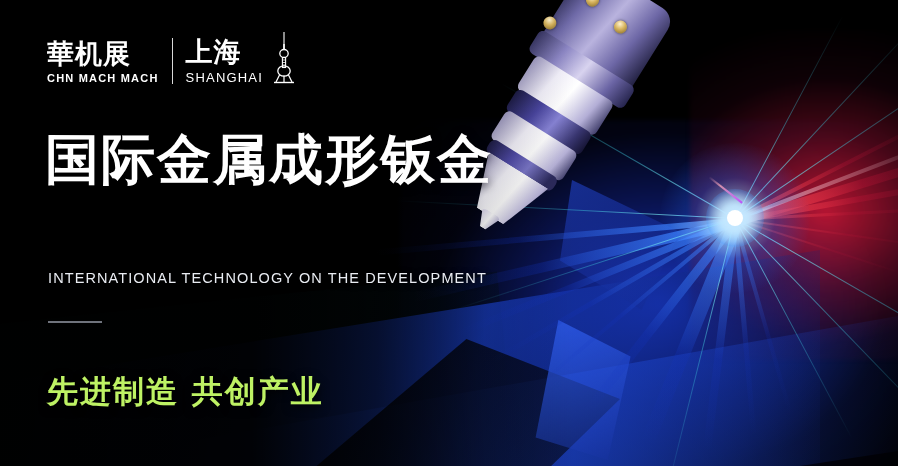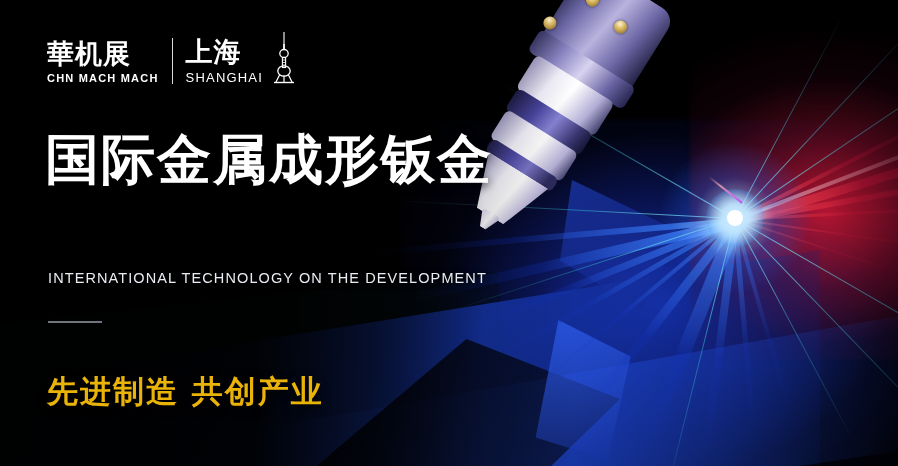--- a/index.html
+++ b/index.html
@@ -210,21 +210,21 @@
   }
   .subtitle div{white-space:nowrap;}
 
   .divider{
     position:absolute;left:48px;top:321px;
     width:54px;height:2px;background:#6f737c;
   }
 
   .slogan{
     position:absolute;left:47px;top:373px;
-    color:#eab308;font-weight:700;font-size:31px;line-height:36px;
+    color:#bef264;font-weight:700;font-size:31px;line-height:36px;
     letter-spacing:2px;
     font-family:"DejaVu Sans","Liberation Sans",sans-serif;
     text-shadow:0 2px 10px rgba(0,0,0,.9);
     white-space:nowrap;
     text-align:right;
   }
 </style>
 </head>
 <body>
 

